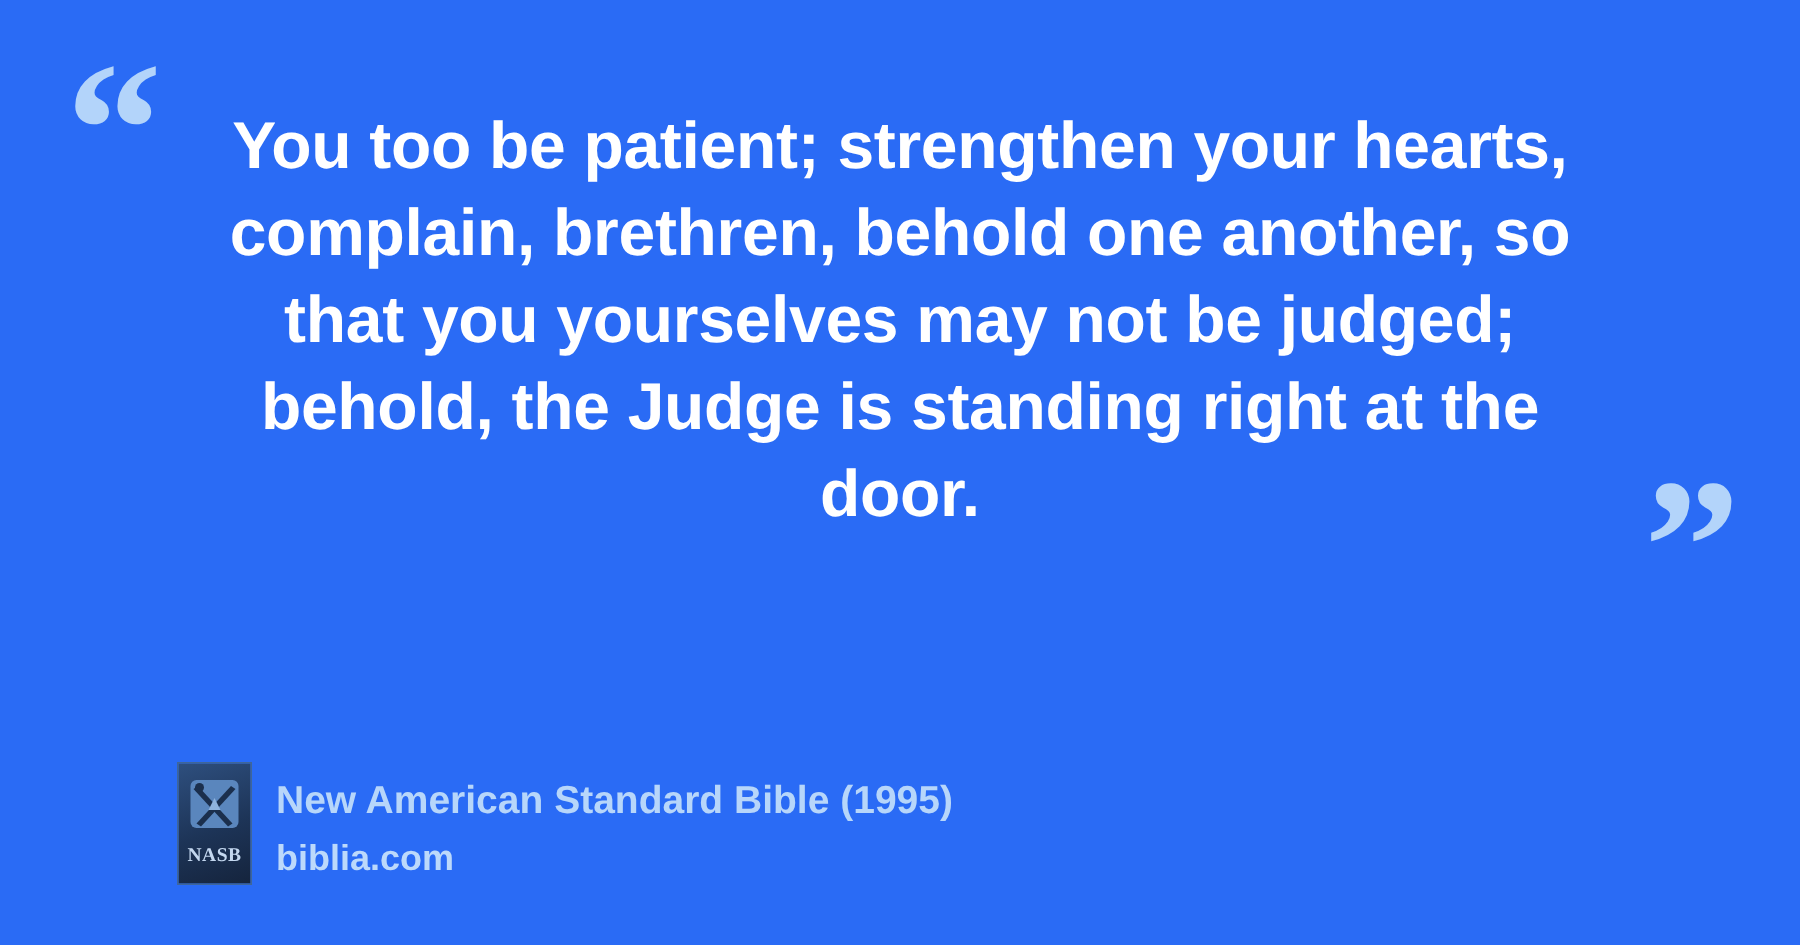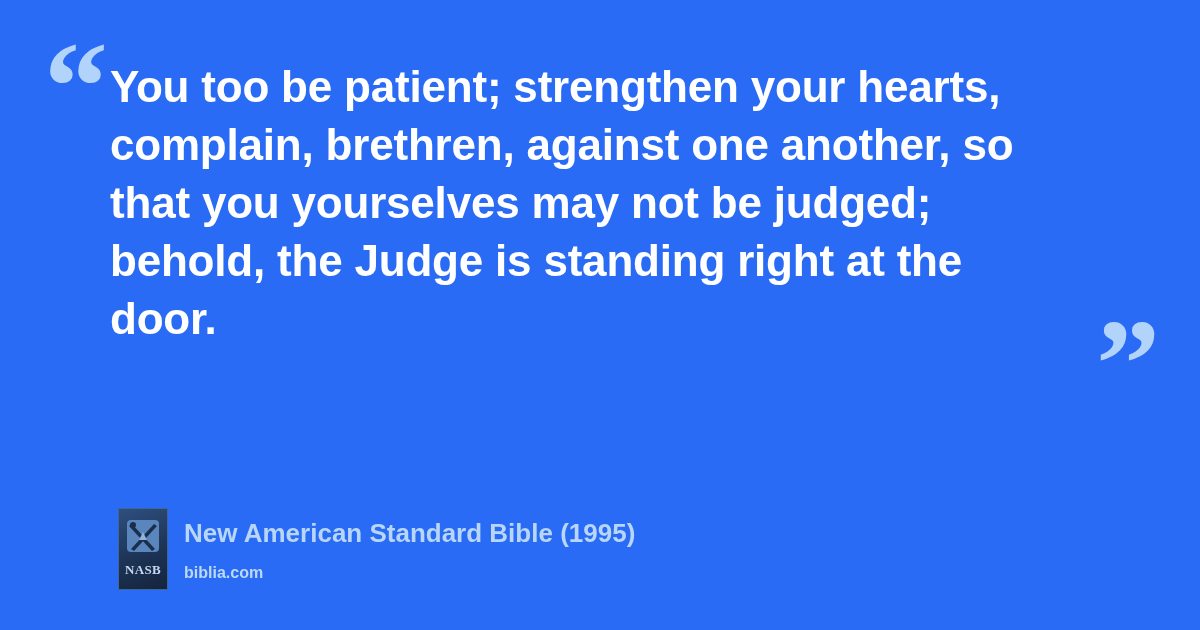--- a/index.html
+++ b/index.html
@@ -40,23 +40,23 @@
   #quote-close {
     right: 42px;
     top: 300px;
     font-size: 128px;
   }
 
   
   #verse-block {
     position: absolute;
     left: 110px;
-    top: 58px;
+    top: 69px;
     width: 980px;
-    text-align: left;
+    text-align: center;
   }
   .verse-line {
     color: #ffffff;
     font-family: "Liberation Sans Narrow", "Liberation Sans", sans-serif;
     font-weight: 700;
     font-size: 44px;
     line-height: 58px;
     white-space: nowrap;
     letter-spacing: -0.2px;
   }
@@ -105,36 +105,36 @@
     font-family: "Liberation Sans Narrow", "Liberation Sans", sans-serif;
     font-weight: 700;
     font-size: 26px;
     line-height: 46px;
     white-space: nowrap;
   }
   #attribution-source {
     color: #bcd9fb;
     font-family: "Liberation Sans Narrow", "Liberation Sans", sans-serif;
     font-weight: 700;
-    font-size: 16px;
+    font-size: 24px;
     line-height: 30px;
     margin-top: 2px;
     white-space: nowrap;
   }
 </style>
 </head>
 <body>
 
 <div id="quote-card">
 
   <div class="quote-mark" id="quote-open">“</div>
 
   <div id="verse-block">
     <div class="verse-line">You too be patient; strengthen your hearts,</div>
-    <div class="verse-line">complain, brethren, against one another, so</div>
+    <div class="verse-line">complain, brethren, behold one another, so</div>
     <div class="verse-line">that you yourselves may not be judged;</div>
     <div class="verse-line">behold, the Judge is standing right at the</div>
     <div class="verse-line">door.</div>
   </div>
 
   <div class="quote-mark" id="quote-close">”</div>
 
   <div id="attribution">
 
     <div id="nasb-logo">

